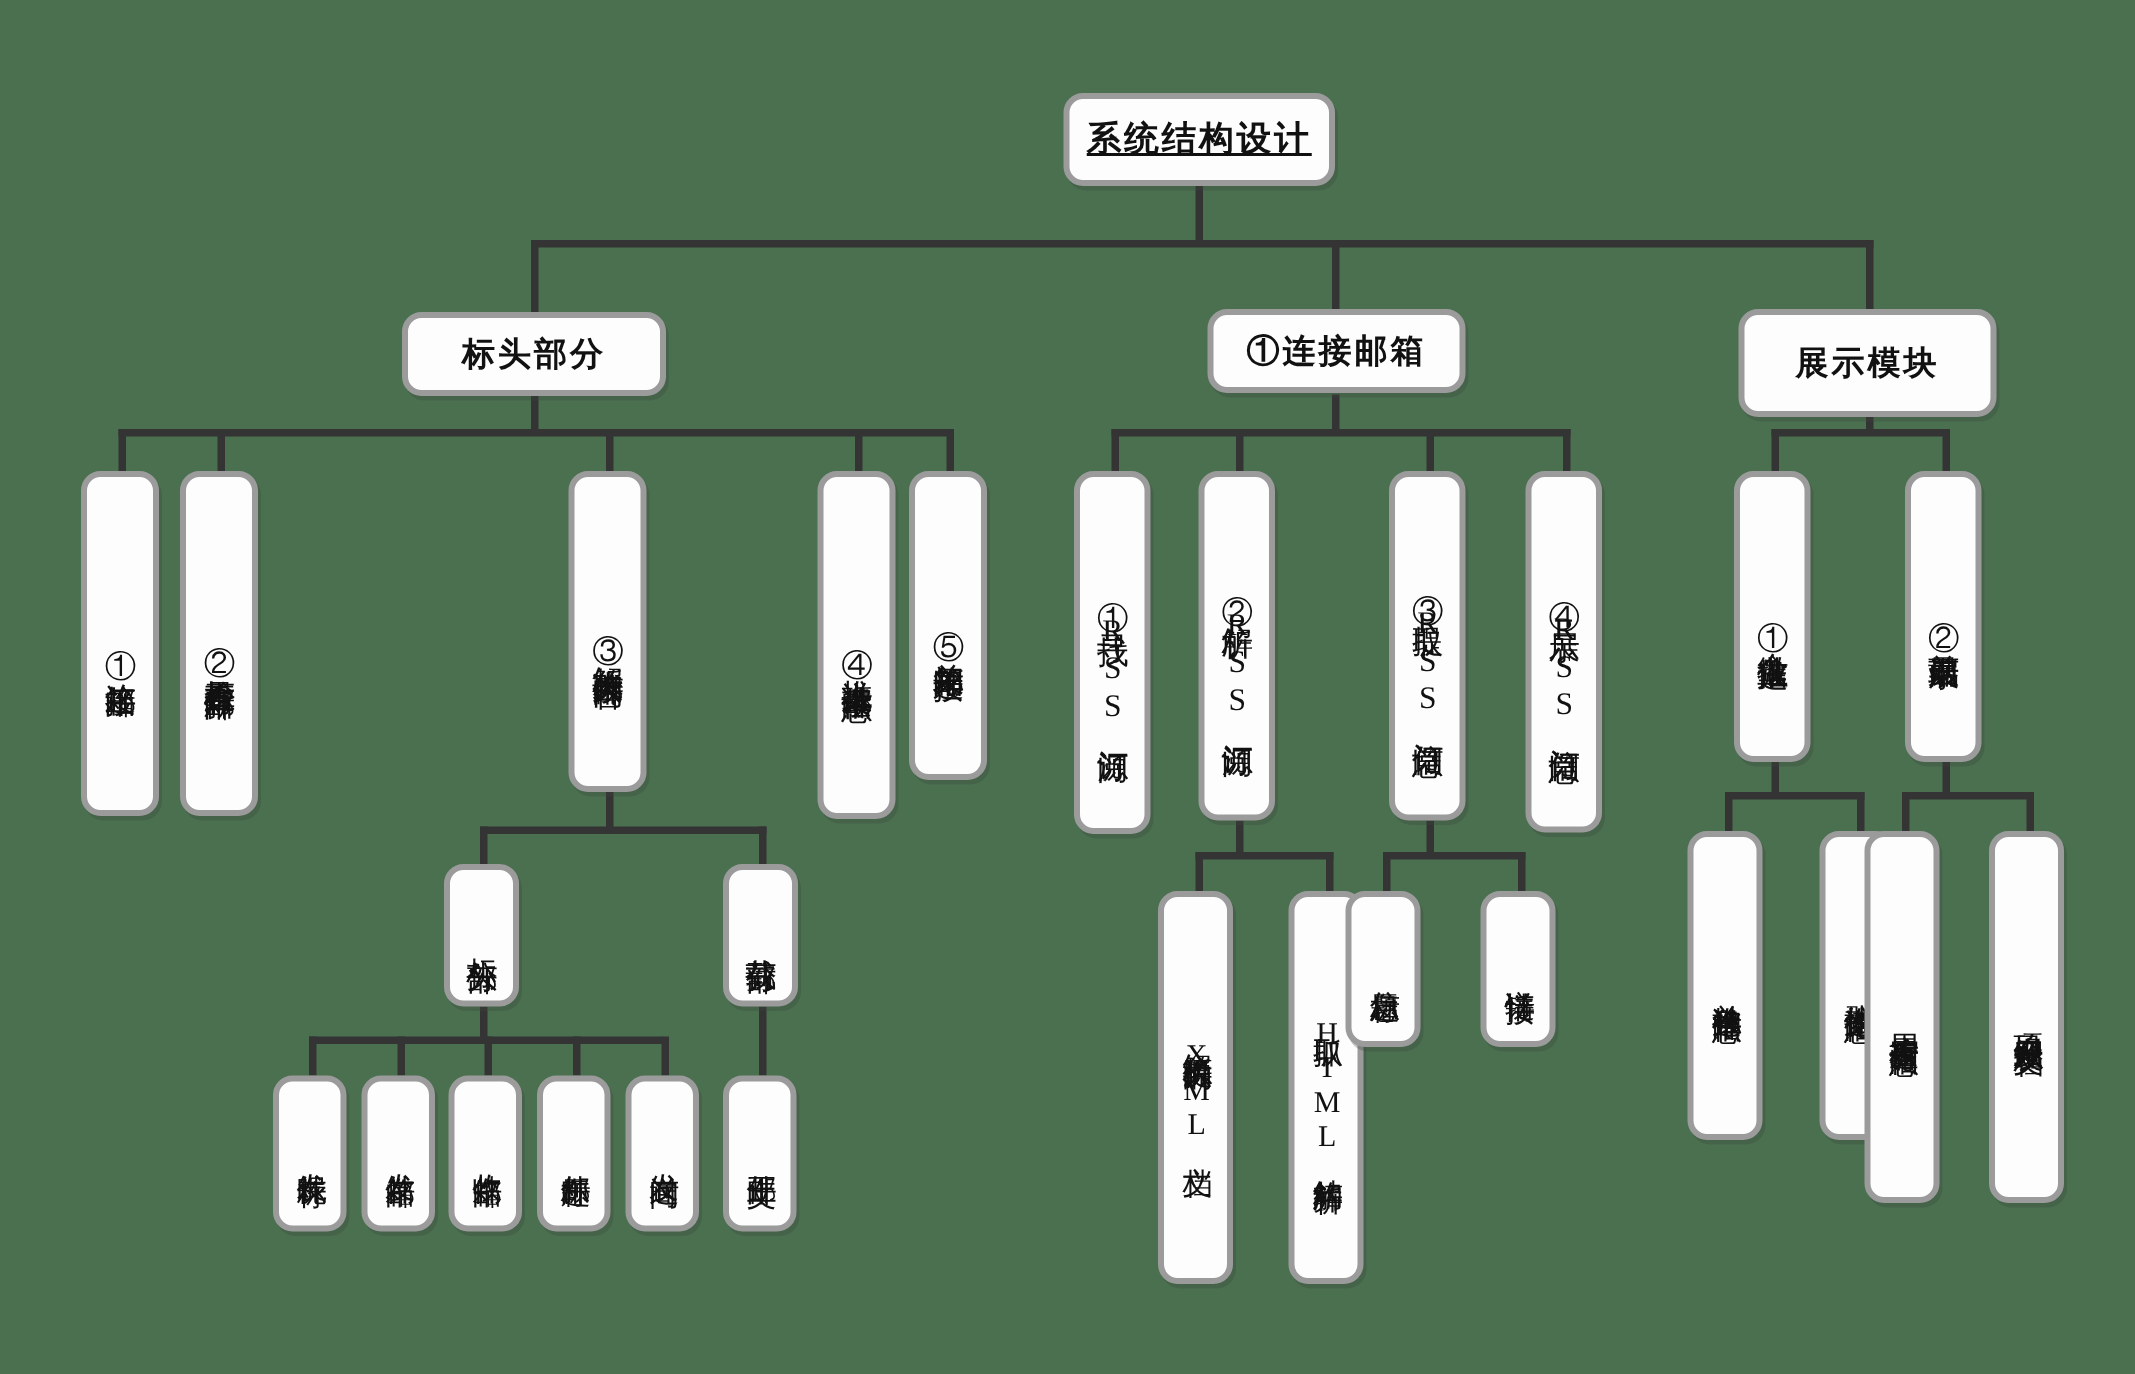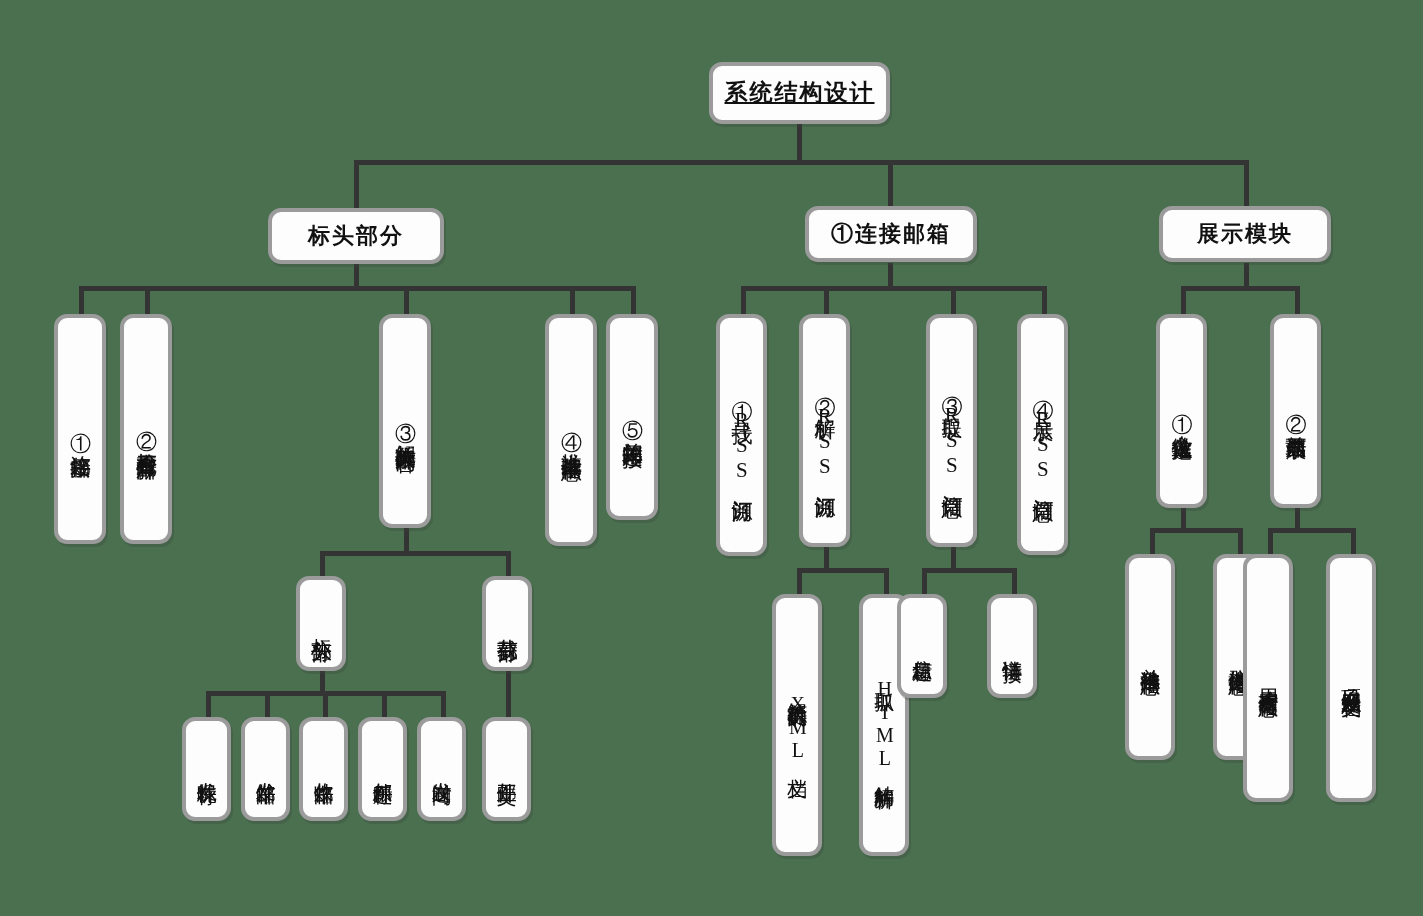--- a/index.html
+++ b/index.html
@@ -131,21 +131,21 @@
   <div class="node h-node root" style="left:709px;top:62px;width:181px;height:62px;text-decoration:underline;">
     <span class="txt">系统结构设计</span>
   </div>
 
   <div class="node h-node" style="left:268px;top:208px;width:176px;height:56px;">
     <span class="txt">标头部分</span>
   </div>
   <div class="node h-node" style="left:805px;top:206px;width:172px;height:56px;">
     <span class="txt">①连接邮箱</span>
   </div>
-  <div class="node h-node" style="left:1159px;top:206px;width:172px;height:56px;">
+  <div class="node h-node" style="left:1159px;top:206px;width:172px;height:72px;">
     <span class="txt">展示模块</span>
   </div>
 
   <div class="node v-node" style="left:54px;top:314px;width:52px;height:230px;">
     <span class="txt">①连接邮箱</span>
   </div>
   <div class="node v-node" style="left:120px;top:314px;width:52px;height:230px;">
     <span class="txt">②检查是否有新邮件</span>
   </div>
   <div class="node v-node" style="left:379px;top:314px;width:52px;height:214px;">

